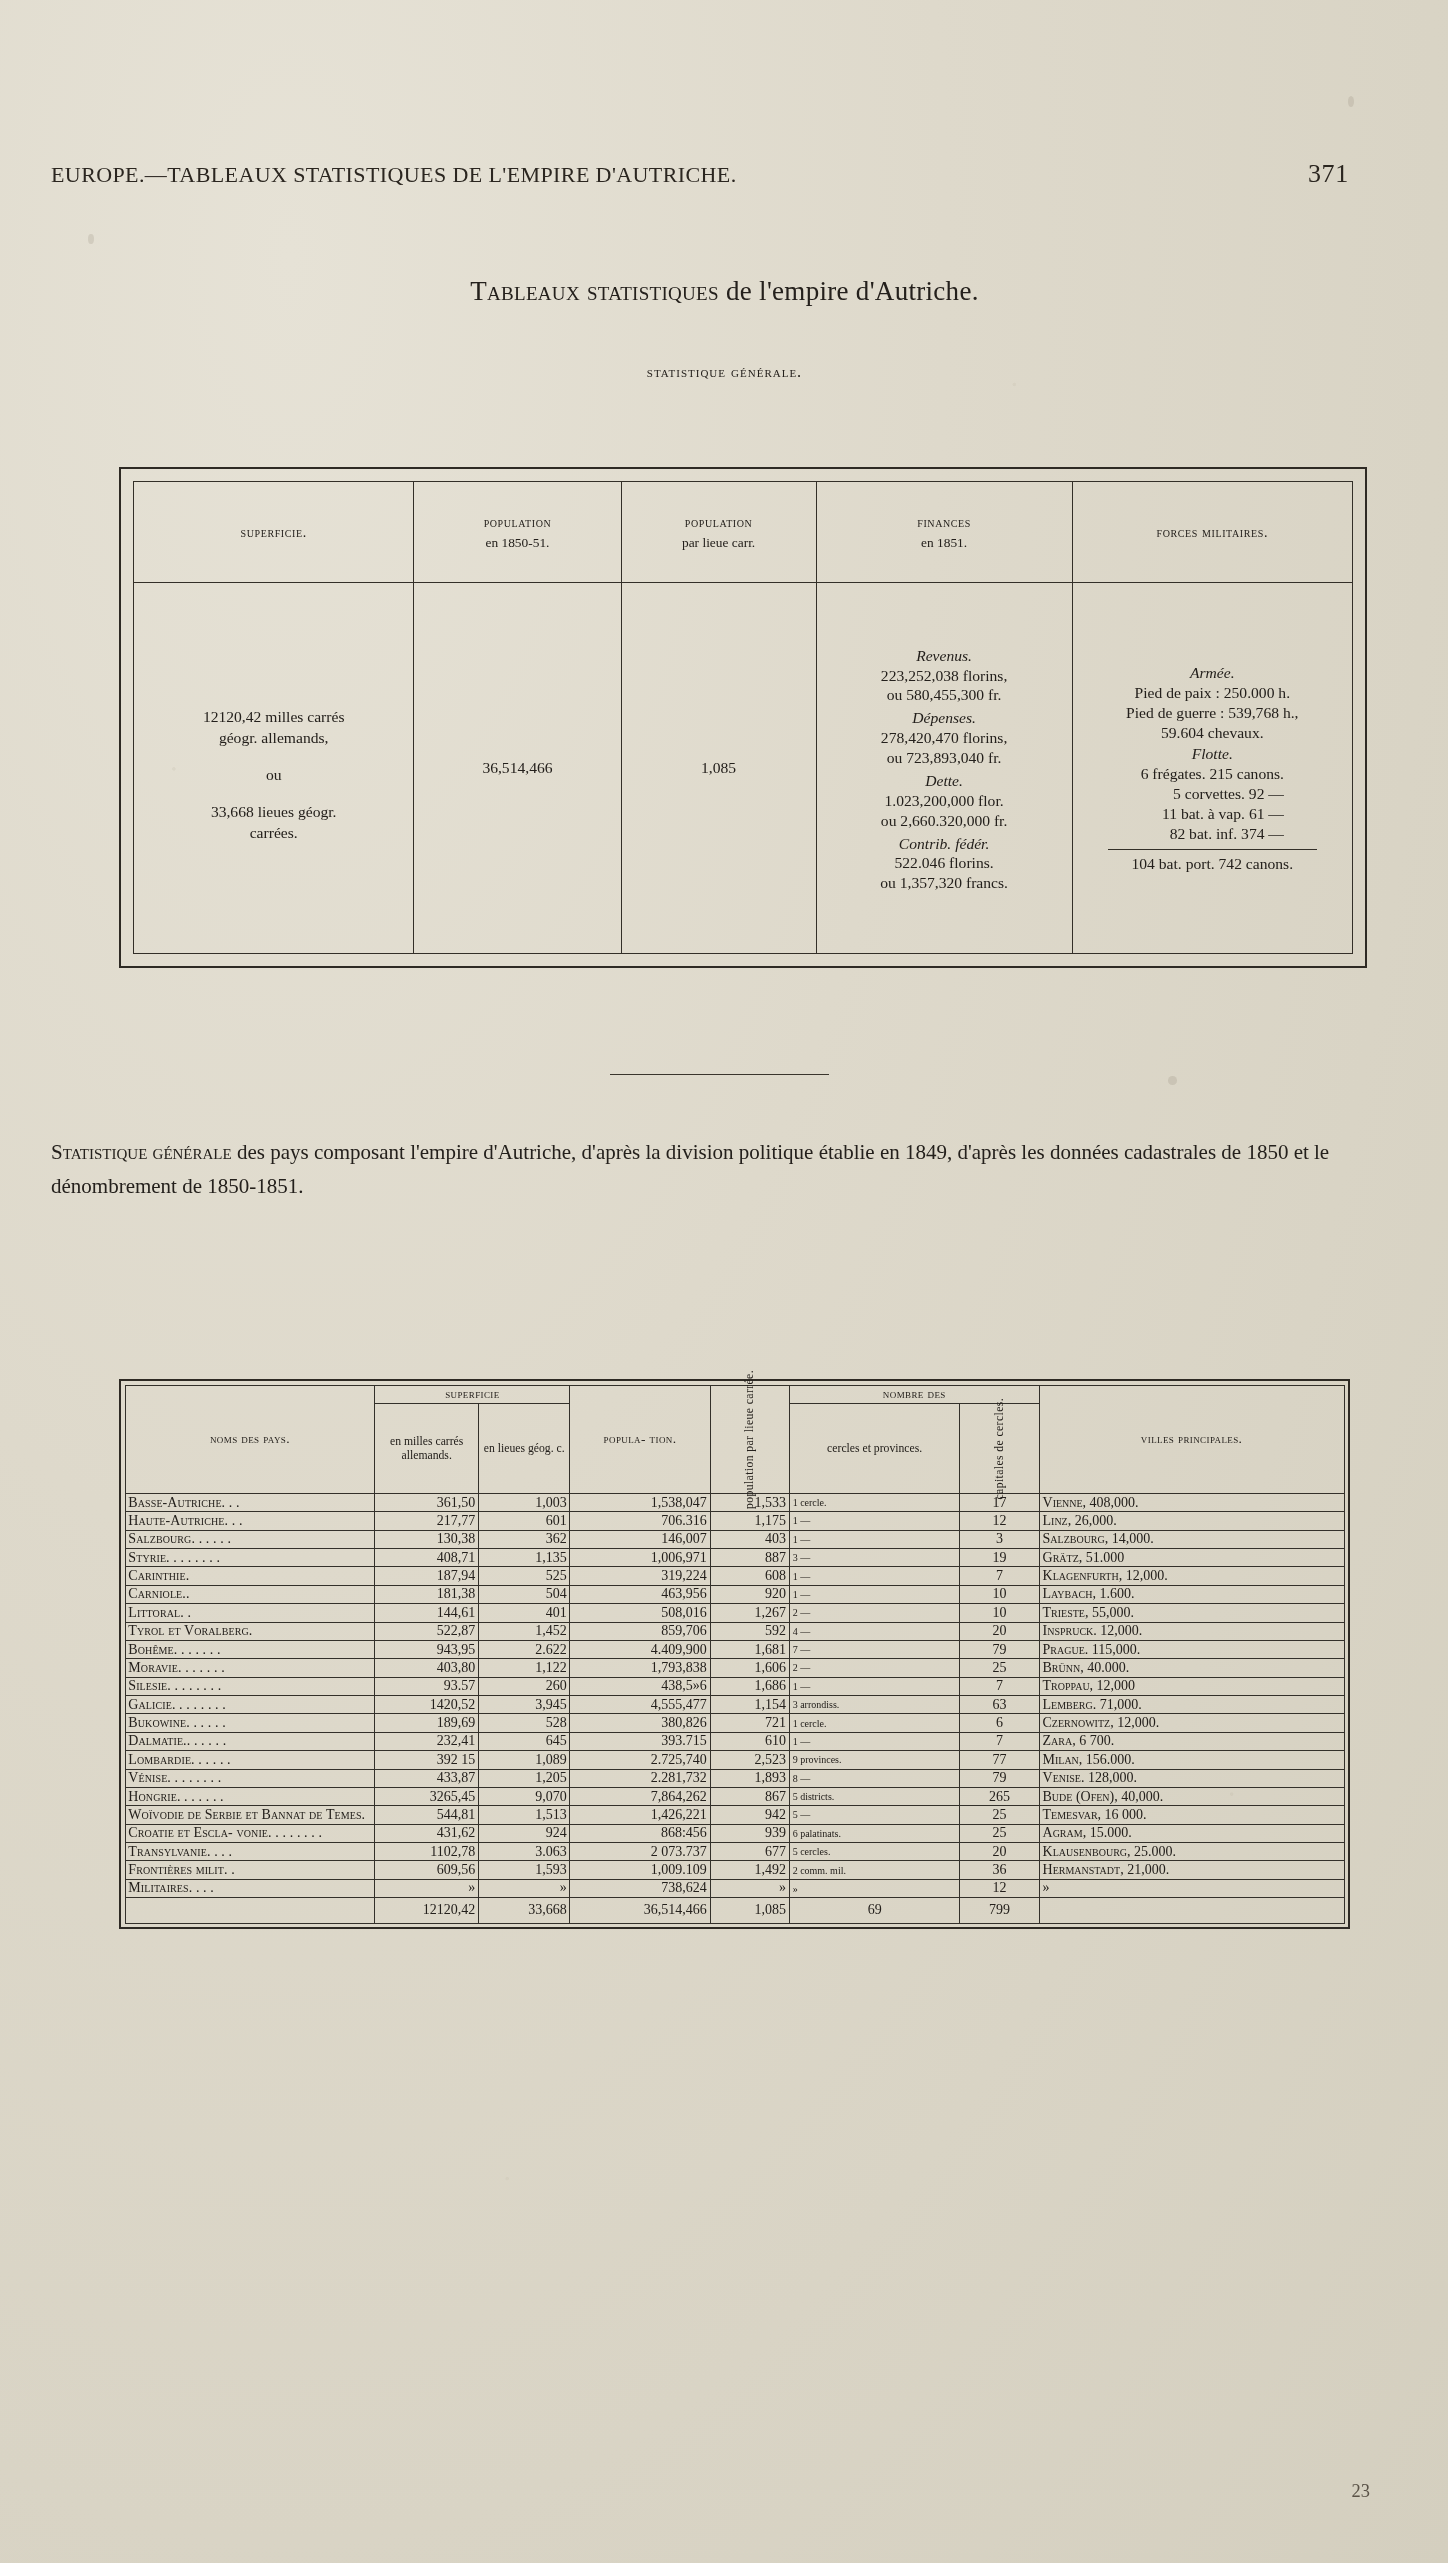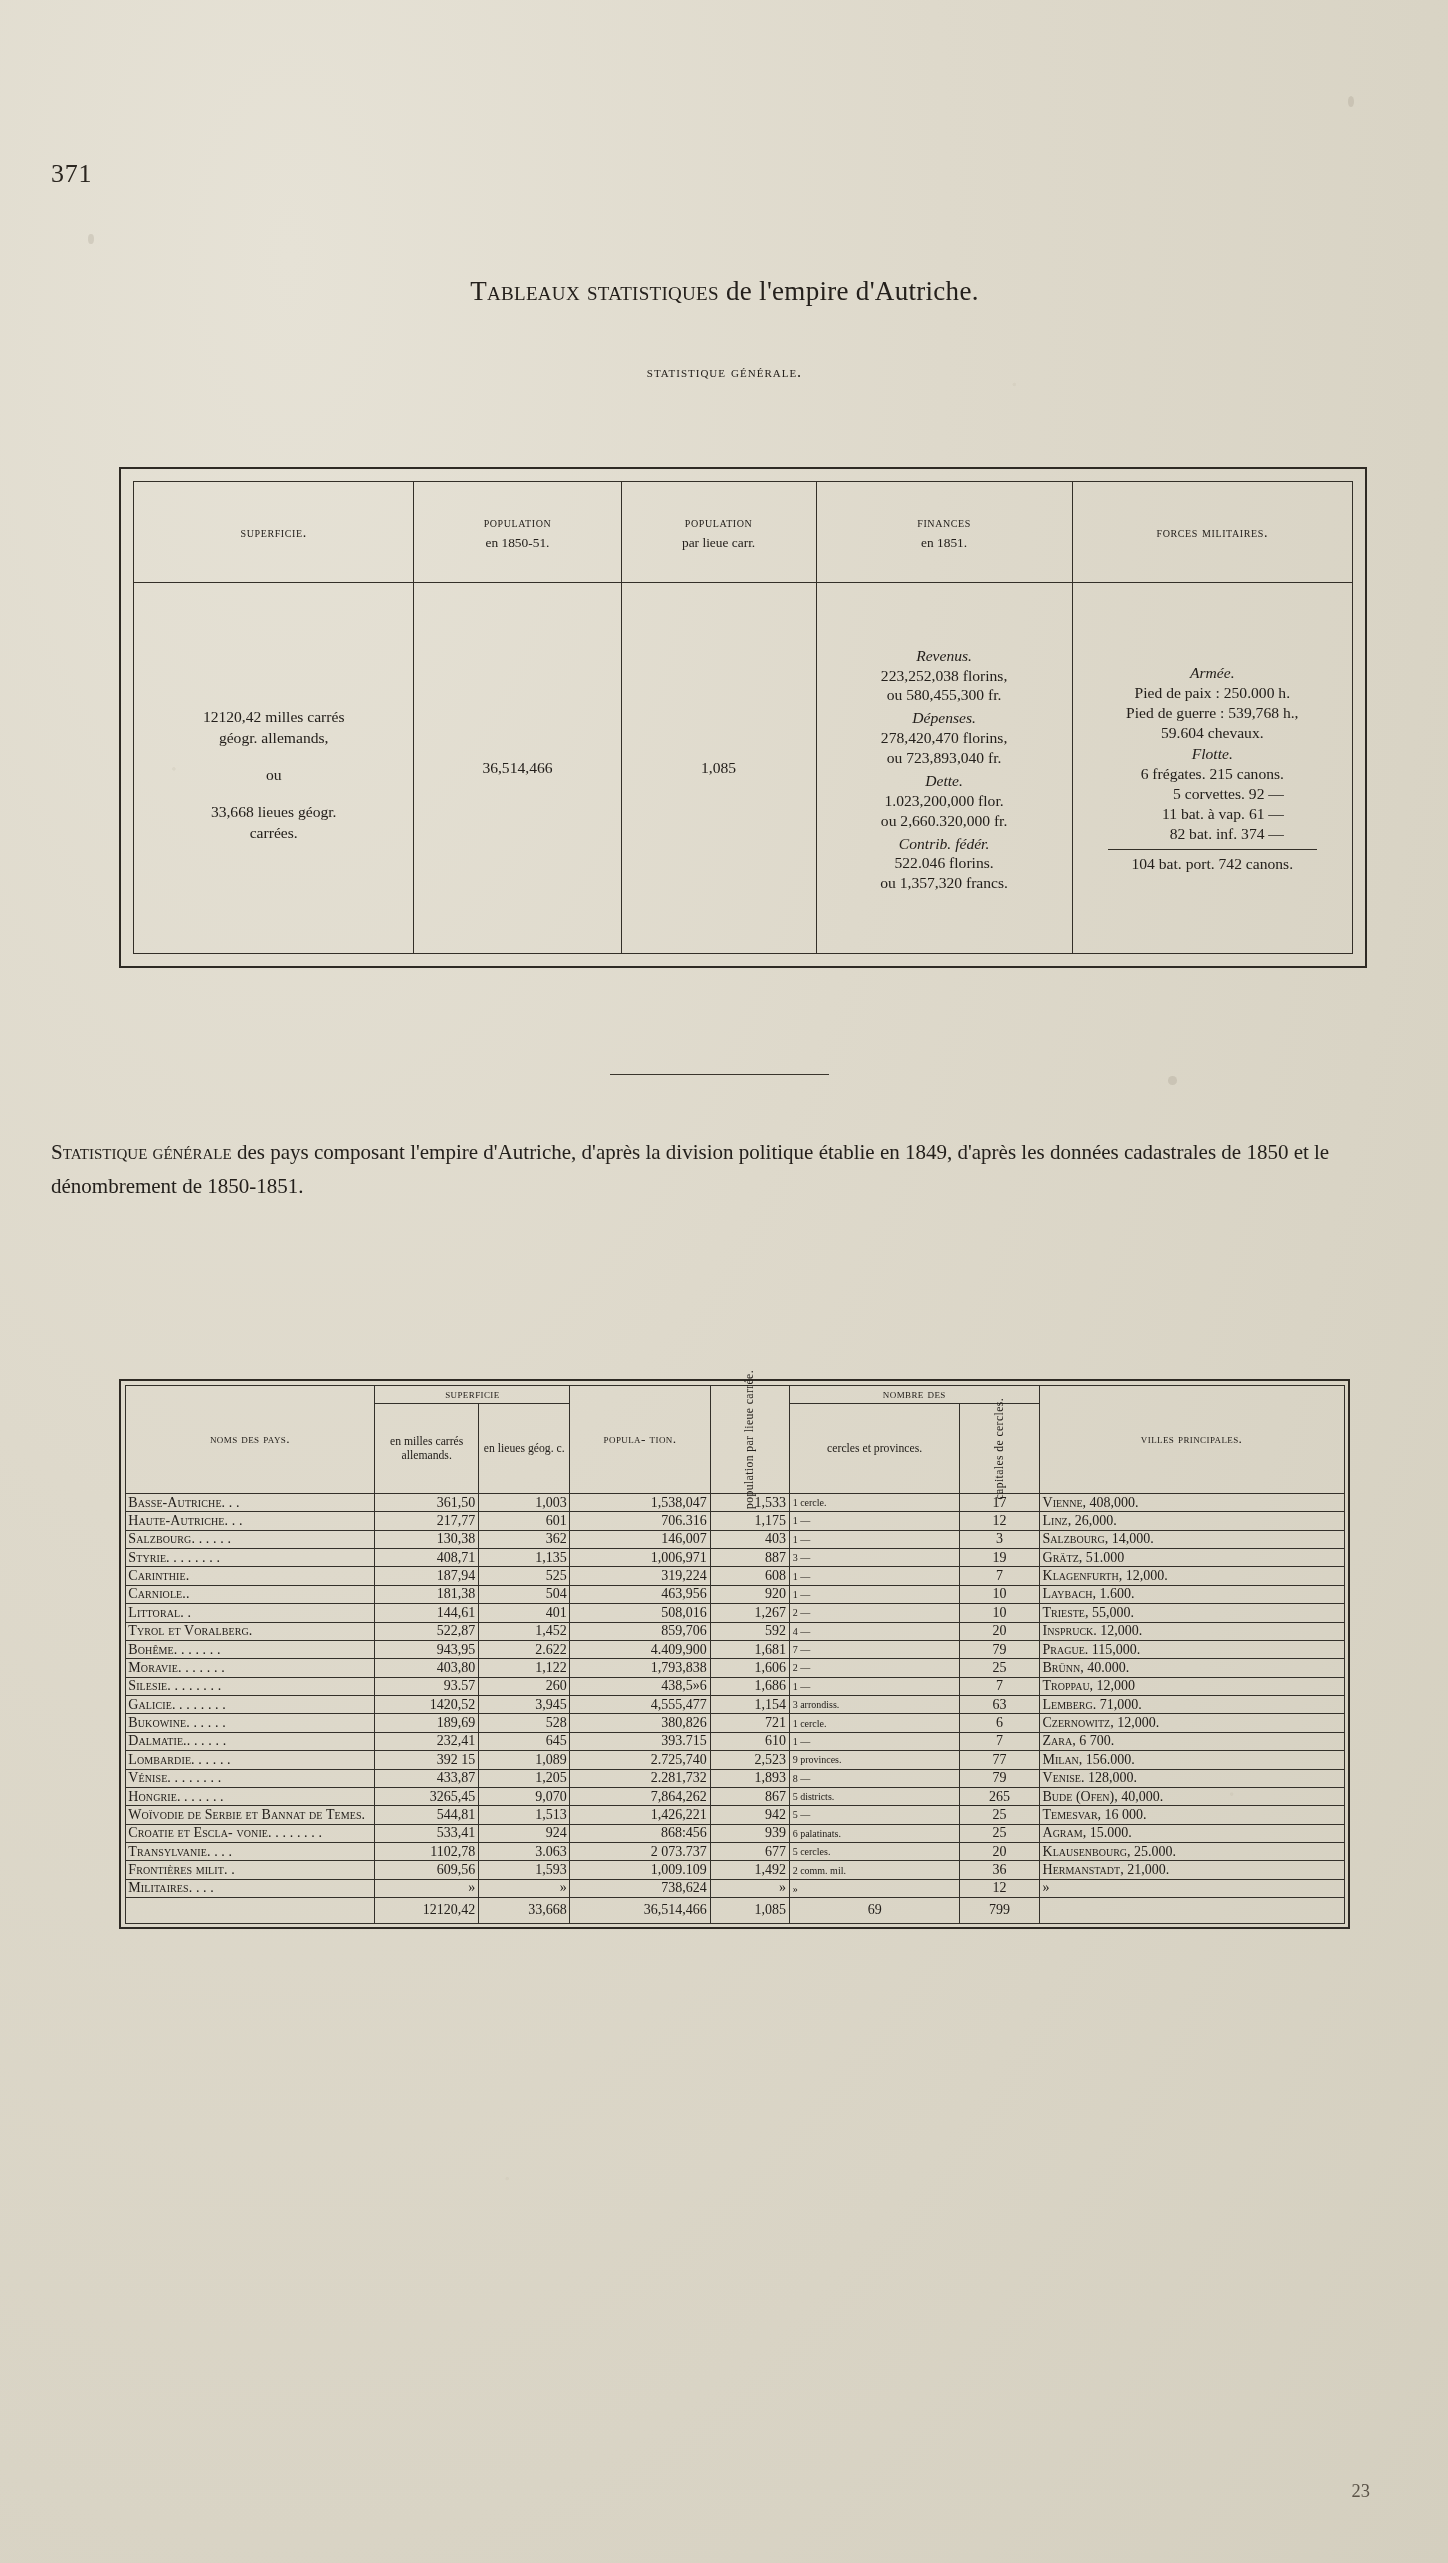--- a/index.html
+++ b/index.html
@@ -198,20 +198,21 @@
 </head>
 <body>
 
 <div class="page">
   <div class="paper-noise"></div>
   <div class="spot" style="left:1348px;top:96px;width:6.4px;height:11.3px;"></div>
   <div class="spot" style="left:88px;top:234px;width:5.7px;height:10px;"></div>
   <div class="spot" style="left:1168px;top:1076px;width:8.5px;height:8.5px;"></div>
 
   <div class="runhead">
+    <span class="rh-text">EUROPE.—TABLEAUX STATISTIQUES DE L'EMPIRE D'AUTRICHE.</span>
     <span class="rh-page">371</span>
   </div>
 
   <div class="title1">
     <span class="sc">Tableaux statistiques</span>
     <span>de l'empire d'Autriche.</span>
   </div>
   <div class="title2">statistique générale.</div>
 
   <div class="t1wrap">
@@ -518,21 +519,21 @@
             <td class="num">544,81</td>
             <td class="num">1,513</td>
             <td class="num">1,426,221</td>
             <td class="num">942</td>
             <td class="txt">5    —</td>
             <td class="ctr">25</td>
             <td class="city">Temesvar, 16 000.</td>
           </tr>
           <tr>
             <td class="name">Croatie et Escla- vonie. . . . . . . .</td>
-            <td class="num">533,41</td>
+            <td class="num">431,62</td>
             <td class="num">924</td>
             <td class="num">868:456</td>
             <td class="num">939</td>
             <td class="txt">6 palatinats.</td>
             <td class="ctr">25</td>
             <td class="city">Agram, 15.000.</td>
           </tr>
           <tr>
             <td class="name">Transylvanie. . . .</td>
             <td class="num">1102,78</td>

